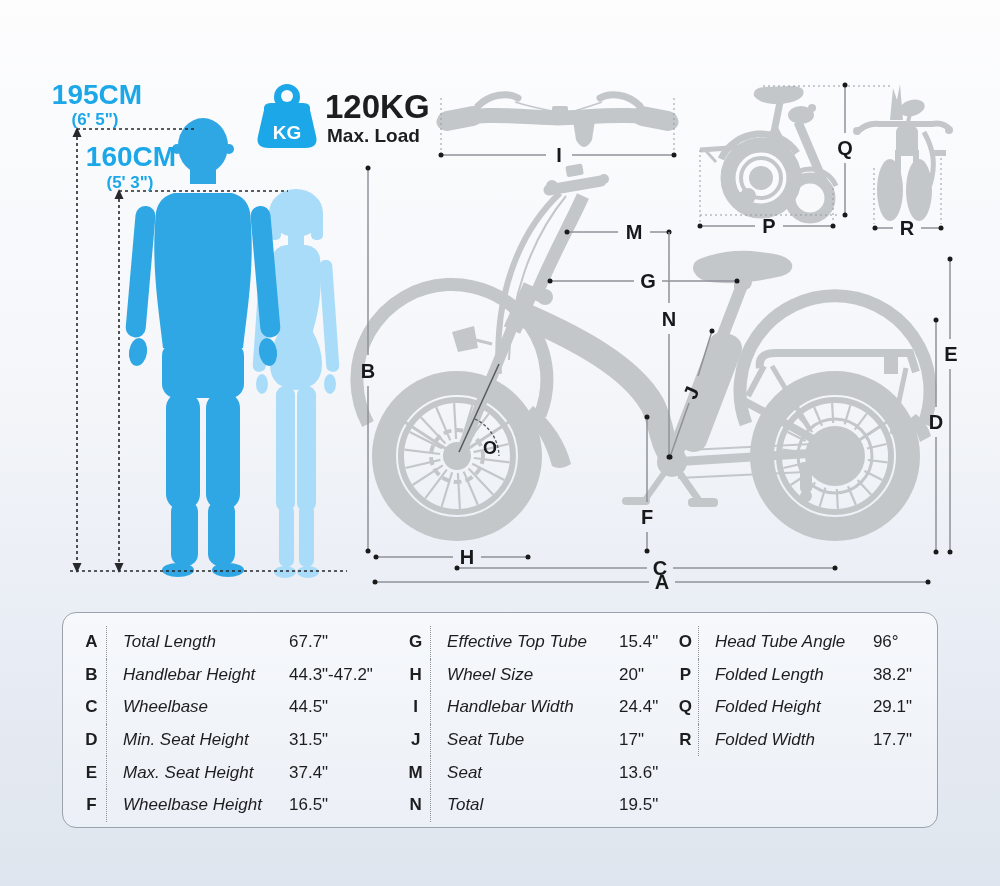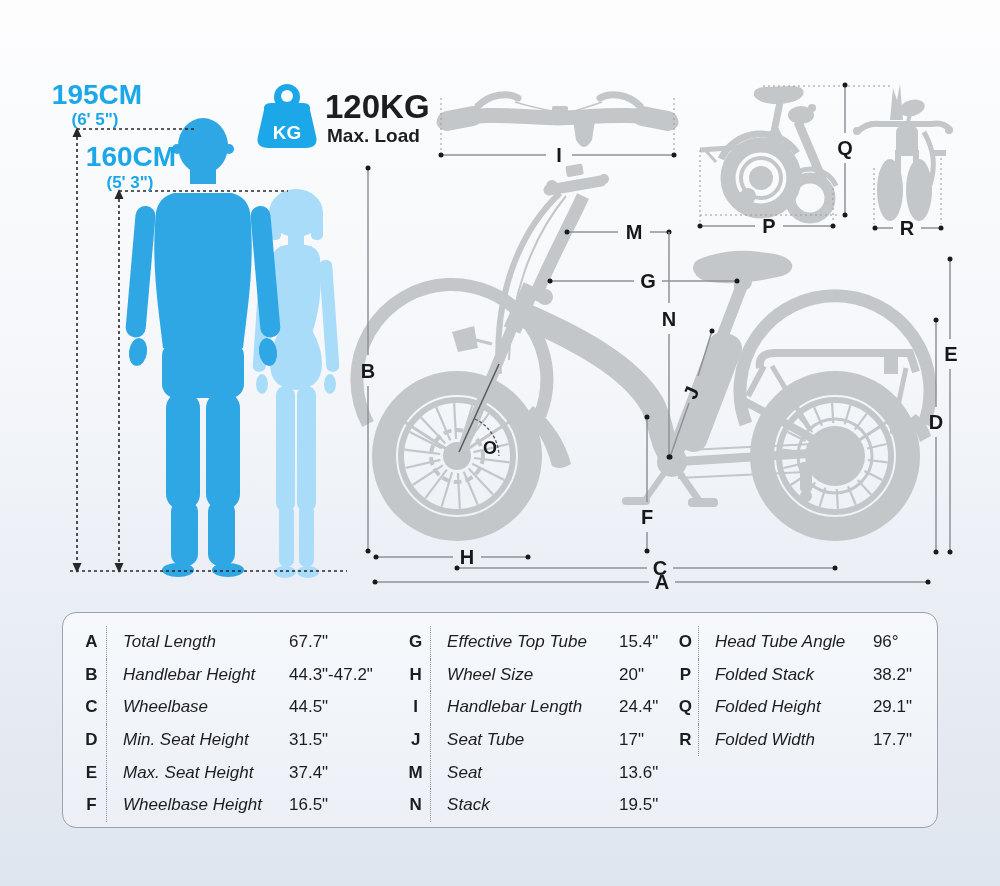--- a/index.html
+++ b/index.html
@@ -384,48 +384,48 @@
           <span class="spec-label">Effective Top Tube</span>
           <span class="spec-value">15.4"</span>
         </div>
     <div class="spec-row">
           <span class="spec-key">H</span>
           <span class="spec-label">Wheel Size</span>
           <span class="spec-value">20"</span>
         </div>
     <div class="spec-row">
           <span class="spec-key">I</span>
-          <span class="spec-label">Handlebar Length</span>
+          <span class="spec-label">Handlebar Width</span>
           <span class="spec-value">24.4"</span>
         </div>
     <div class="spec-row">
           <span class="spec-key">J</span>
           <span class="spec-label">Seat Tube</span>
           <span class="spec-value">17"</span>
         </div>
     <div class="spec-row">
           <span class="spec-key">M</span>
           <span class="spec-label">Seat</span>
           <span class="spec-value">13.6"</span>
         </div>
     <div class="spec-row">
           <span class="spec-key">N</span>
-          <span class="spec-label">Stack</span>
+          <span class="spec-label">Total</span>
           <span class="spec-value">19.5"</span>
         </div>
   </div>
   <div class="spec-col col-c">
     <div class="spec-row">
           <span class="spec-key">O</span>
           <span class="spec-label">Head Tube Angle</span>
           <span class="spec-value">96°</span>
         </div>
     <div class="spec-row">
           <span class="spec-key">P</span>
-          <span class="spec-label">Folded Stack</span>
+          <span class="spec-label">Folded Length</span>
           <span class="spec-value">38.2"</span>
         </div>
     <div class="spec-row">
           <span class="spec-key">Q</span>
           <span class="spec-label">Folded Height</span>
           <span class="spec-value">29.1"</span>
         </div>
     <div class="spec-row">
           <span class="spec-key">R</span>
           <span class="spec-label">Folded Width</span>

